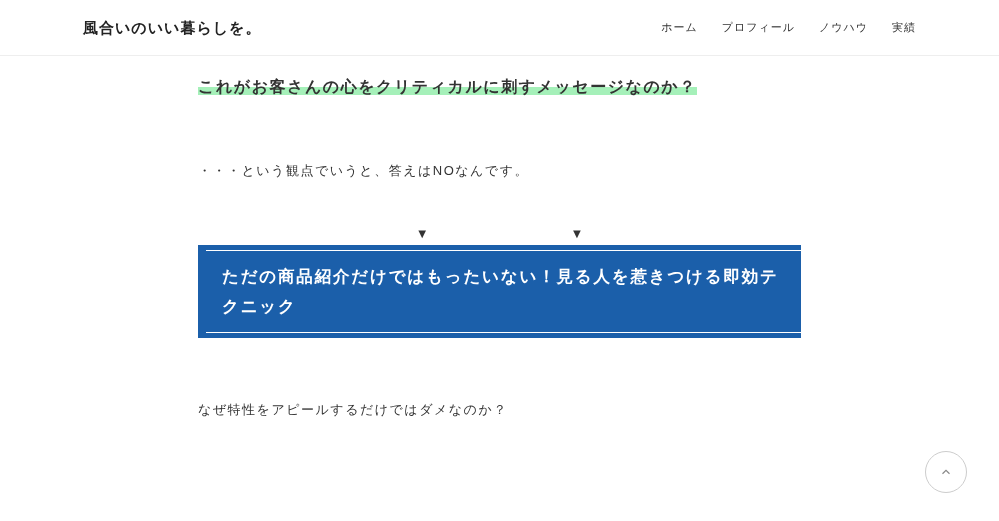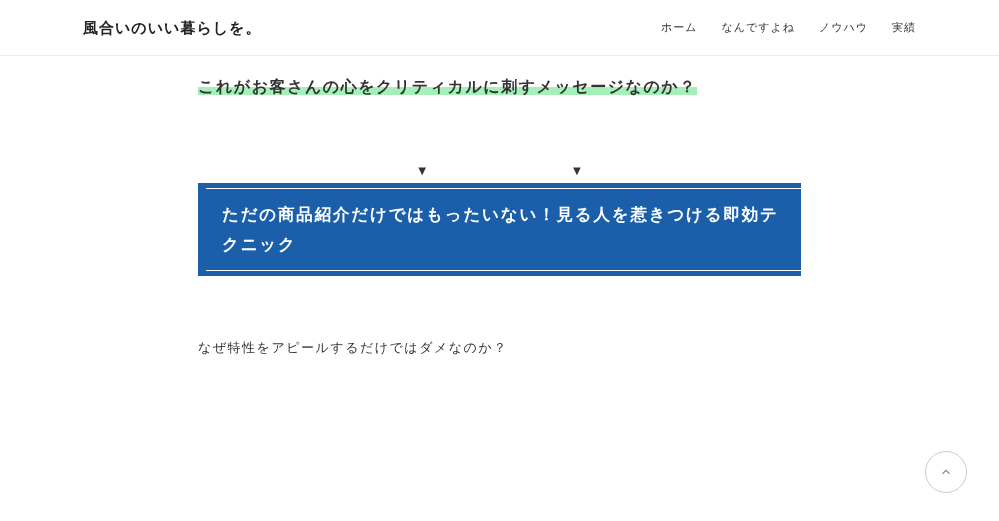--- a/index.html
+++ b/index.html
@@ -116,37 +116,38 @@
     }
     .scroll-top svg { width: 14px; height: 14px; }
   </style>
 </head>
 <body>
 
 <div class="header">
   <div class="site-title">風合いのいい暮らしを。</div>
   <nav class="nav">
     <a href="#">ホーム</a>
-    <a href="#">なんですよね</a>
+    <a href="#">プロフィール</a>
     <a href="#">ノウハウ</a>
     <a href="#">実績</a>
   </nav>
 </div>
 
 <div class="content">
 
   <p class="red-line">
     <span>これらのアピールはあくまで、モノの特性を紹介してる</span><span class="underline-green">だけ</span><span>なんですよね。</span>
   </p>
 
   <div class="heading-block">
     <span class="heading-green">これがお客さんの心をクリティカルに刺すメッセージなのか？</span>
   </div>
 
   <div class="para-block">
+    <p class="para">・・・という観点でいうと、答えはNOなんです。</p>
   </div>
 
   <div class="triangles">
     <span>▼</span>
     <span>▼</span>
   </div>
 
   <div class="banner">
     <div class="banner-text">ただの商品紹介だけではもったいない！見る人を惹きつける即効テクニック</div>
   </div>

